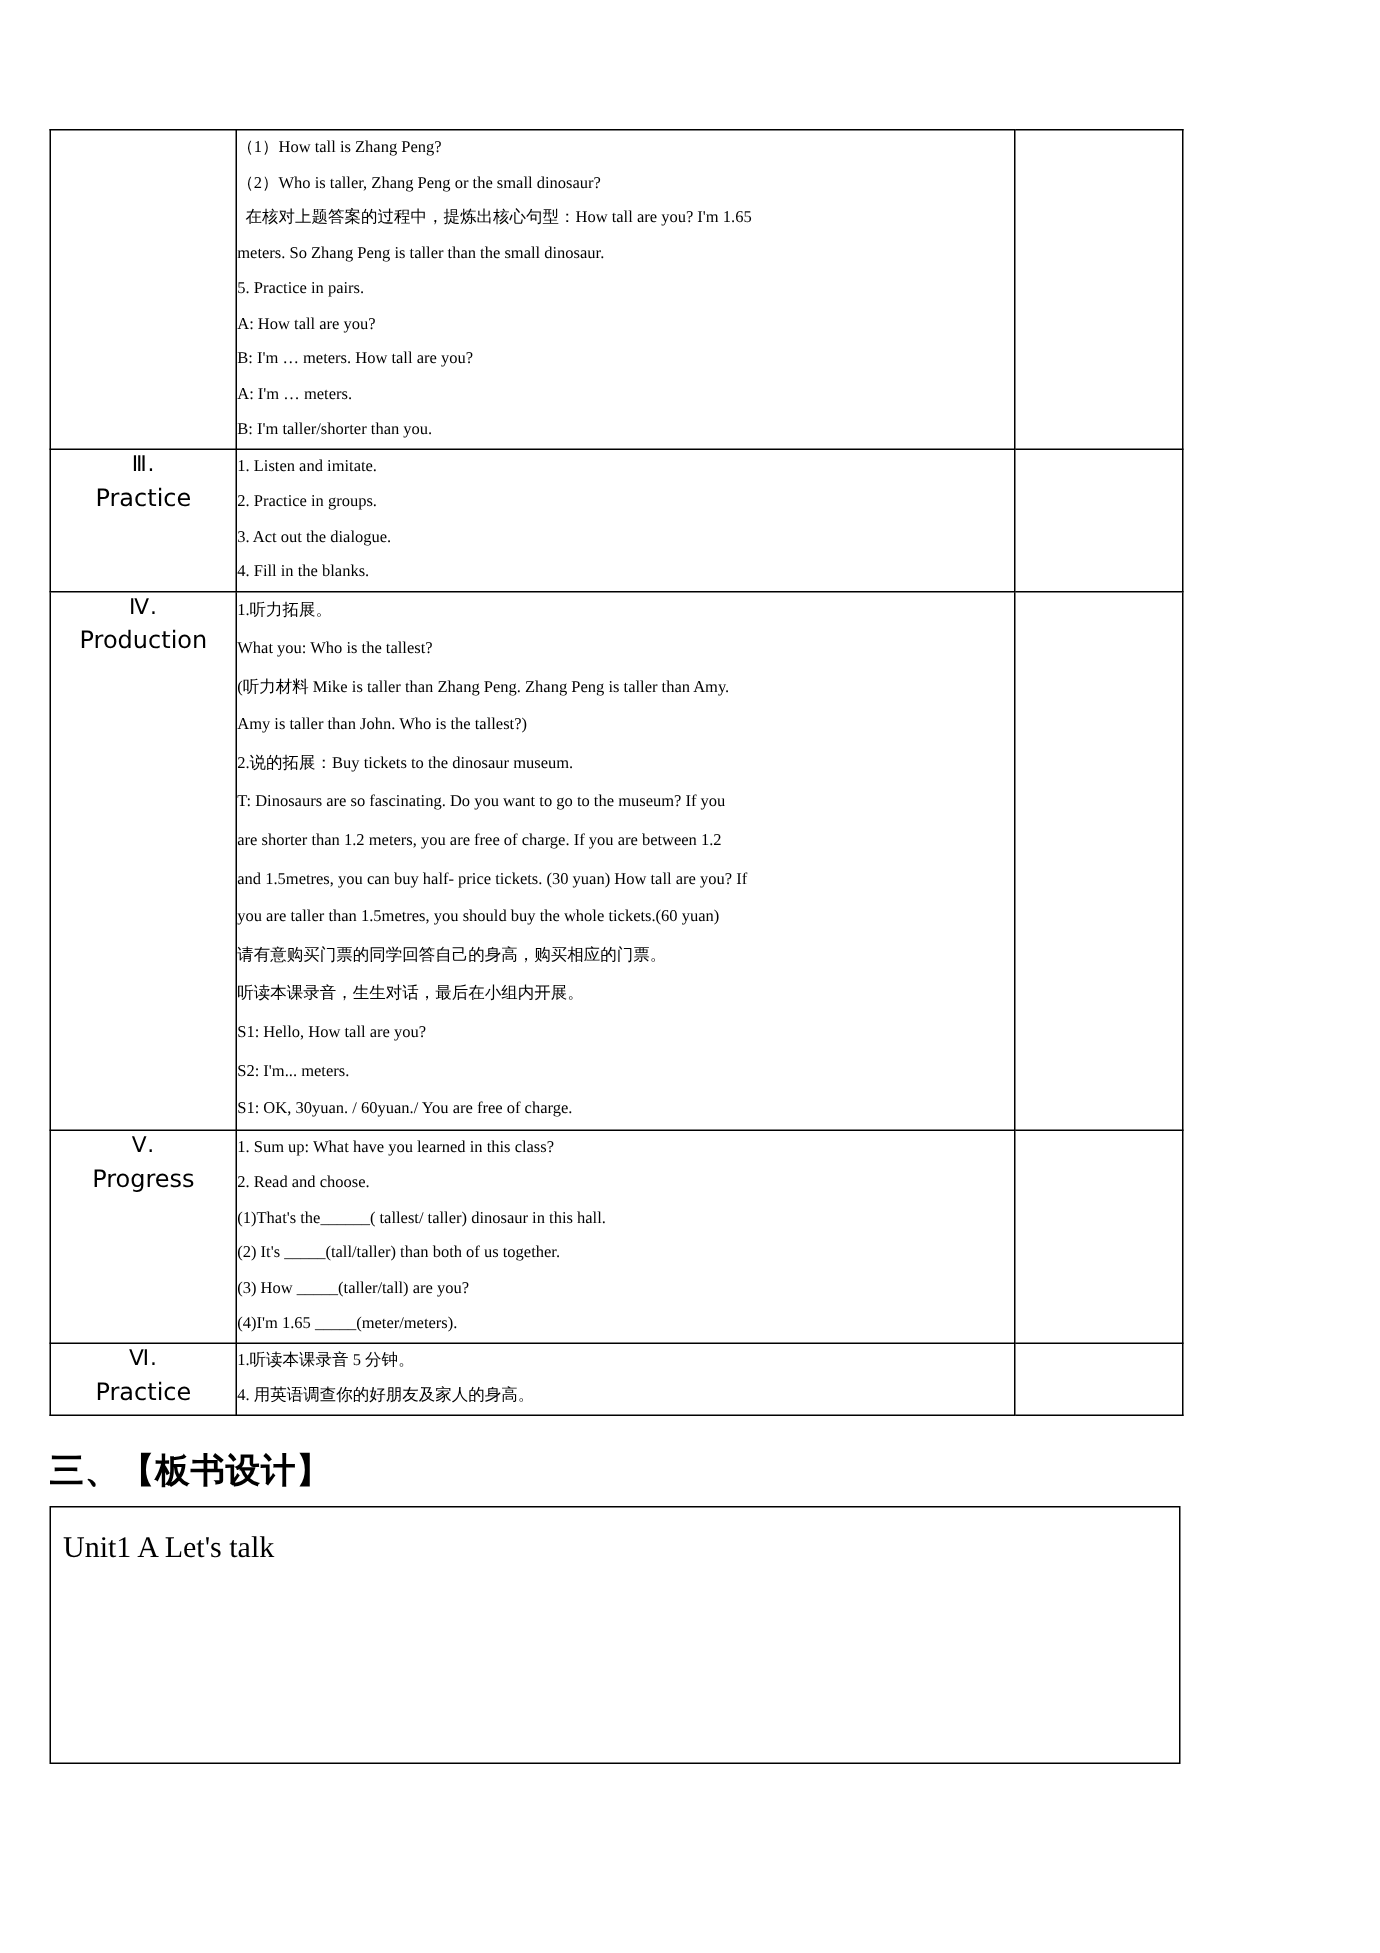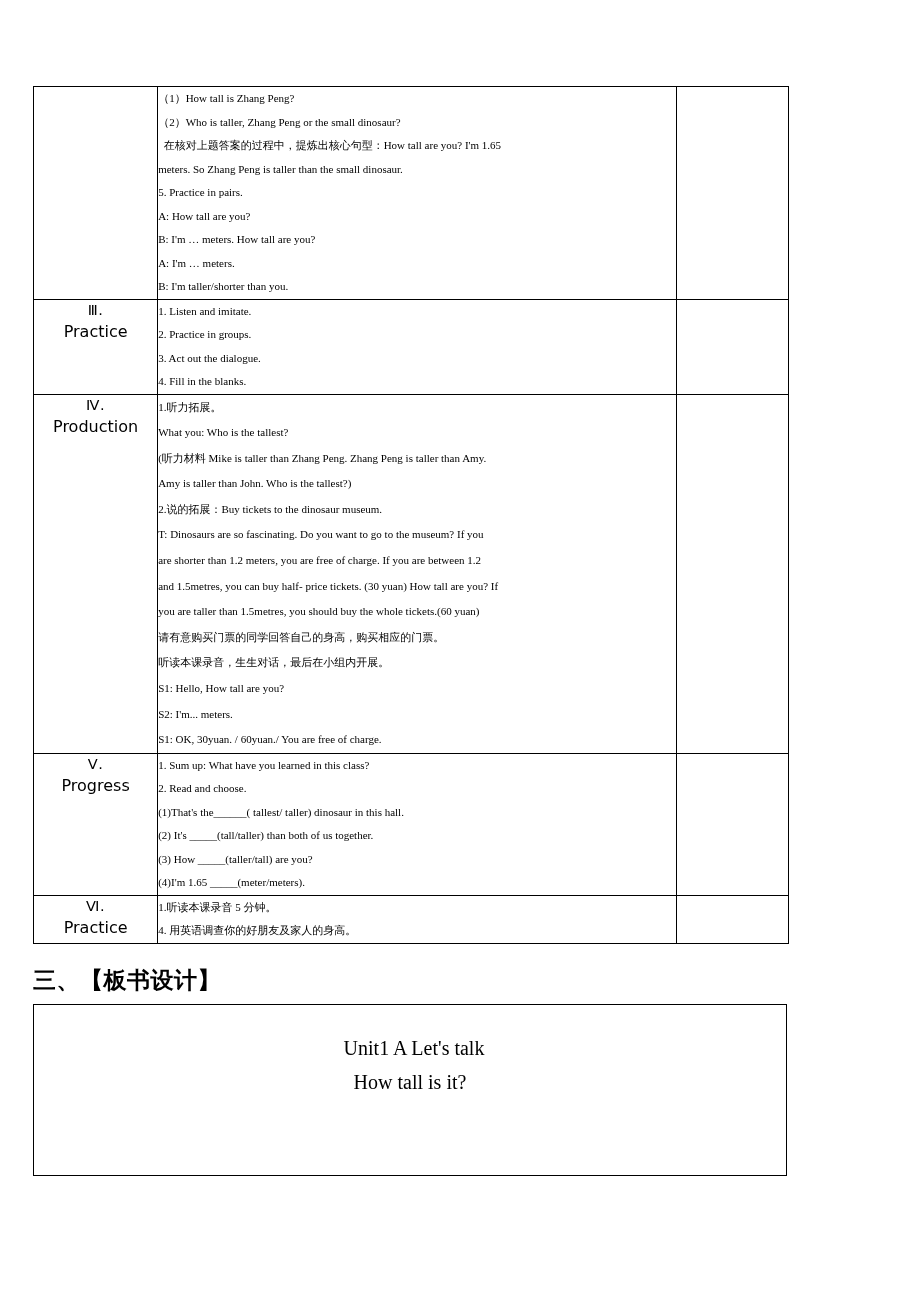--- a/index.html
+++ b/index.html
@@ -78,22 +78,21 @@
     letter-spacing: 0.5px;
   }
   .board {
     position: absolute;
     left: 33px;
     top: 1004px;
     width: 754px;
     height: 172px;
     border: 1px solid #000000;
     box-sizing: border-box;
-    text-align: center;
-    padding-top: 26px;
+    padding-top: 10px;
   }
   .board p {
     margin: 0;
     font-size: 20px;
     line-height: 34px;
   }
   .board p.l1 { padding-left: 8px; }
   .board p.l2 { padding-left: 0px; }
   .board p.l3 { padding-left: 4px; }
   .board p.l4 { padding-left: 0px; }
@@ -195,16 +194,15 @@
         </td>
         <td class="note-cell"></td>
       </tr>
     </tbody>
   </table>
 
   <div class="section-heading">三、【板书设计】</div>
 
   <div class="board">
     <p class="l1">Unit1 A Let's talk</p>
-    <p class="l2">How tall is it?</p>
   </div>
 
 </div>
 
 </body></html>

